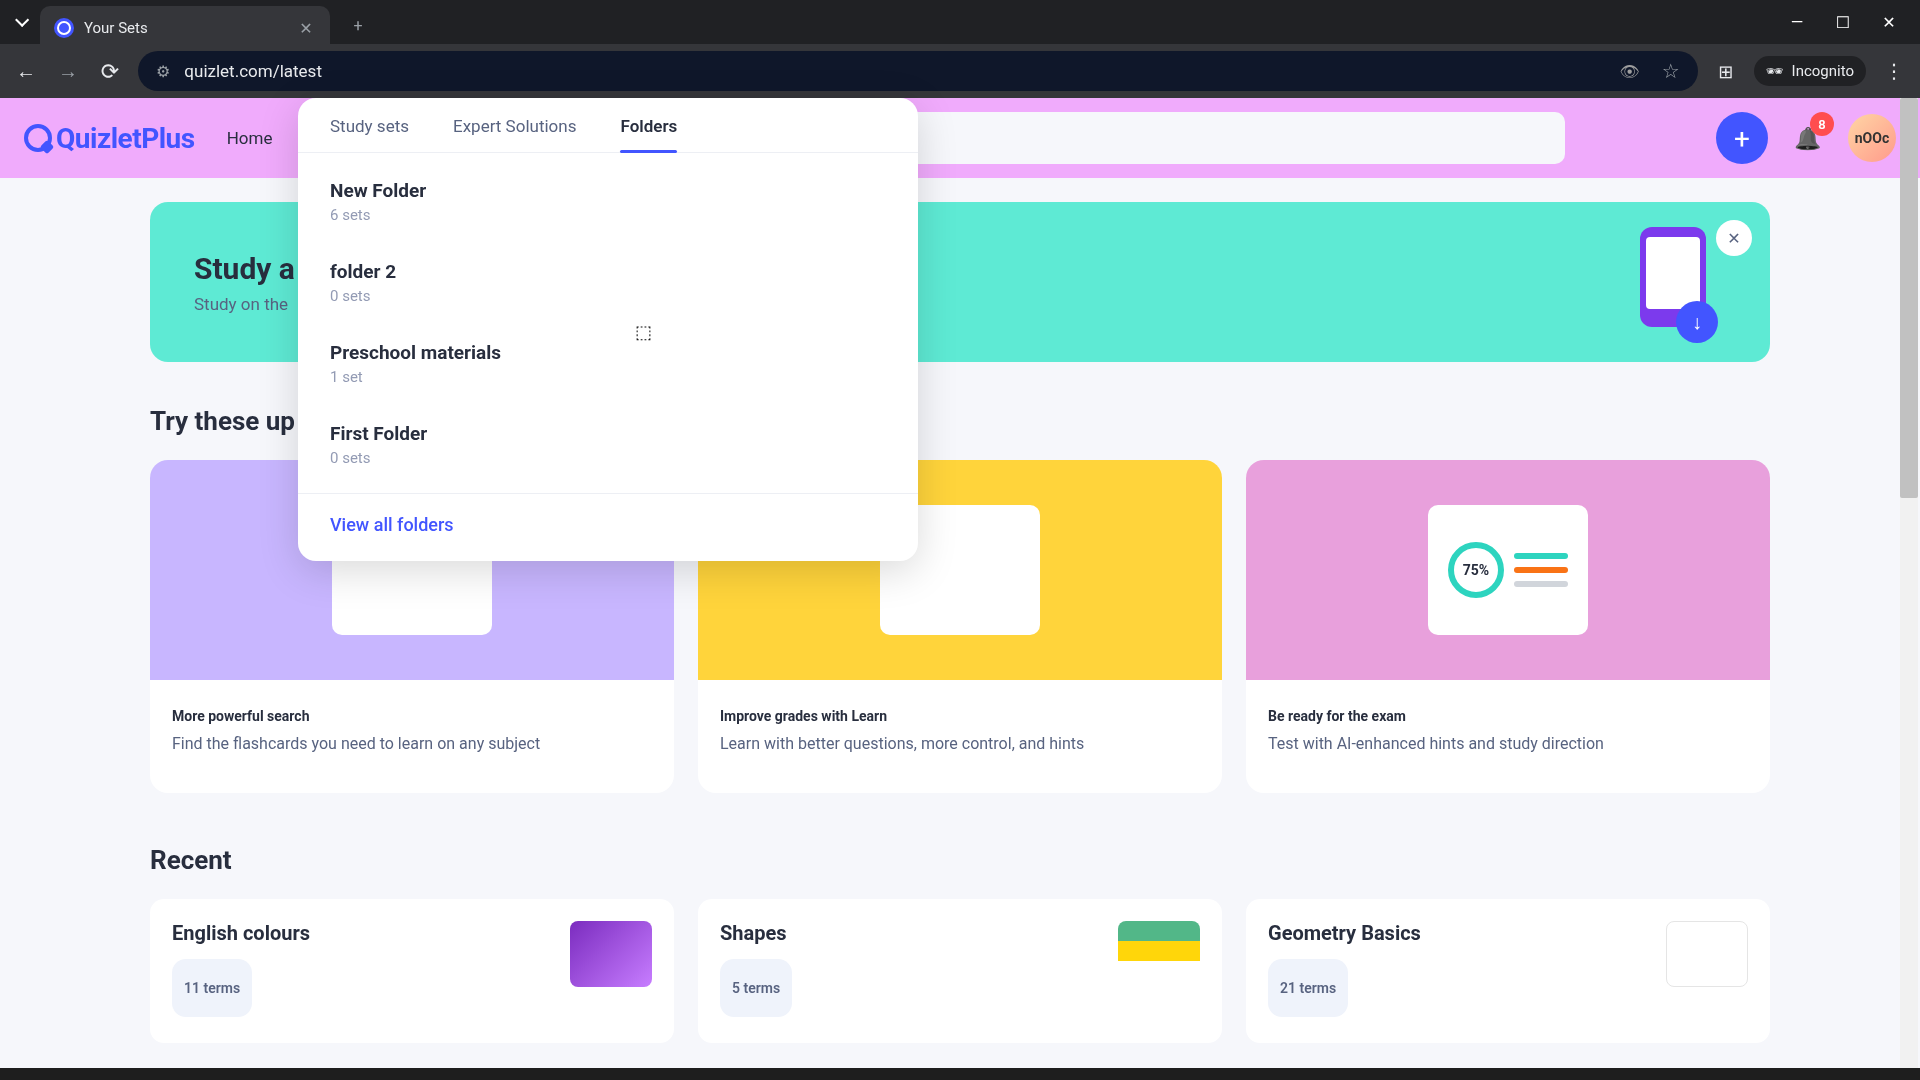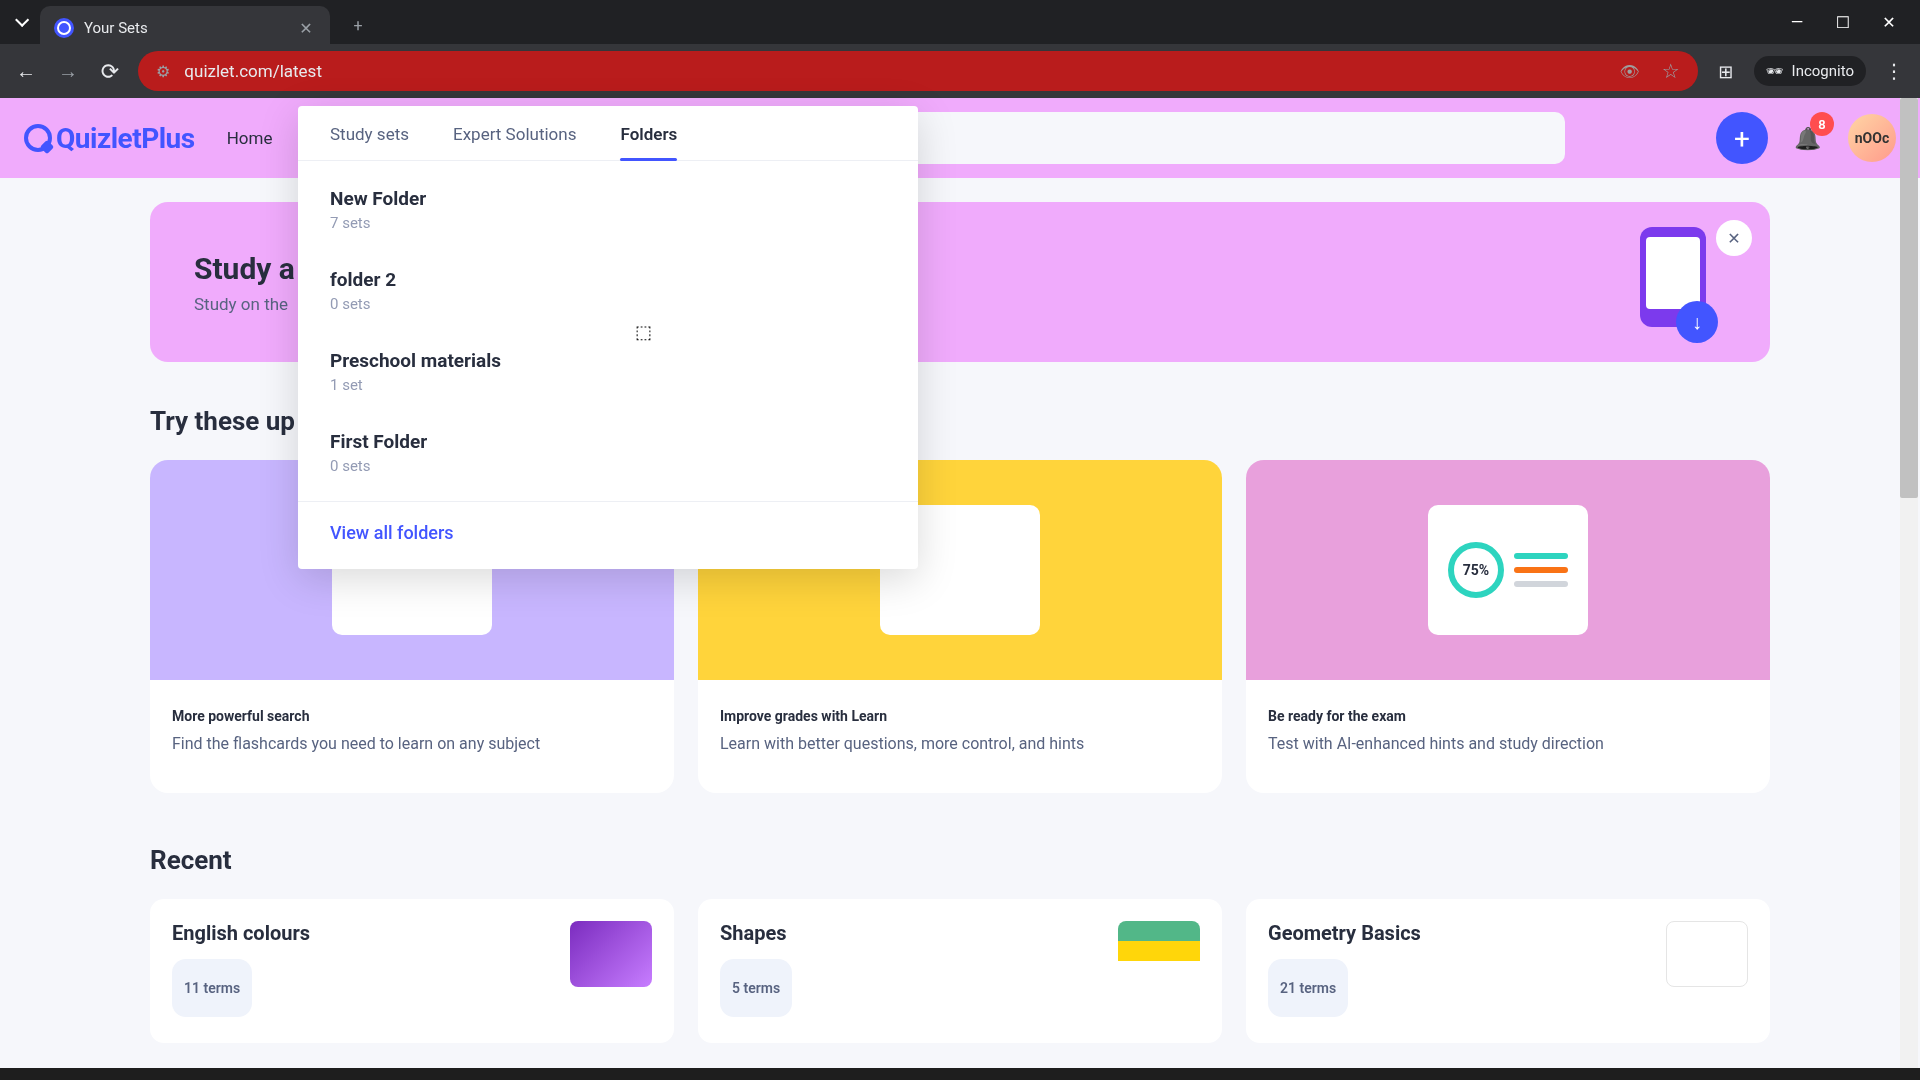--- a/index.html
+++ b/index.html
@@ -13,21 +13,21 @@
   .tab-favicon::after { content: ''; width: 10px; height: 10px; border: 2px solid #fff; border-radius: 50%; }
   .tab-title { color: #e8eaed; font-size: 15px; flex: 1; }
   .tab-close { color: #9aa0a6; width: 20px; height: 20px; display: flex; align-items: center; justify-content: center; cursor: pointer; }
   .new-tab { color: #9aa0a6; width: 36px; height: 36px; display: flex; align-items: center; justify-content: center; margin-left: 10px; margin-top: 6px; }
   .window-controls { margin-left: auto; display: flex; gap: 28px; padding-right: 22px; color: #fff; }
   .window-controls span { width: 18px; display: flex; align-items: center; justify-content: center; }
   
   .browser-bar { background: #35363a; height: 54px; display: flex; align-items: center; padding: 0 12px; gap: 14px; }
   .nav-btn { width: 28px; height: 28px; display: flex; align-items: center; justify-content: center; color: #9aa0a6; border-radius: 50%; }
   .nav-btn.active { color: #e8eaed; }
-  .url-bar { flex: 1; background: #b91c1c; border-radius: 22px; height: 40px; display: flex; align-items: center; padding: 0 18px; gap: 14px; color: #9aa0a6; justify-content: flex-end; }
+  .url-bar { flex: 1; background: #0f172a; border-radius: 22px; height: 40px; display: flex; align-items: center; padding: 0 18px; gap: 14px; color: #9aa0a6; justify-content: flex-end; }
   .url-text { color: #e8eaed; font-size: 17px; flex: 1; }
   .bar-icons { display: flex; gap: 22px; align-items: center; }
   .incognito-badge { display: flex; align-items: flex-end; gap: 8px; color: #e8eaed; font-size: 15px; background: #202124; padding: 6px 12px; border-radius: 18px; }
   
   
   .app { background: #f6f7fb; height: calc(1080px - 110px); position: relative; }
   .header { background: #f0abfc; height: 80px; display: flex; align-items: center; padding: 0 24px; gap: 32px; }
   .logo { font-size: 28px; font-weight: 700; color: #4255ff; letter-spacing: -0.5px; display:flex; align-items:center; gap:4px;}
   .logo-icon { width:28px; height:28px; border:4px solid #4255ff; border-radius:50%; position:relative; }
   .logo-icon::after{ content:''; position:absolute; right:-4px; bottom:-4px; width:10px; height:10px; background:#4255ff; border-radius:2px; transform:rotate(45deg);}
@@ -37,21 +37,21 @@
   .search-box { flex: 1; max-width: 940px; background: #f6f7fb; border-radius: 10px; height: 52px; display: flex; align-items: center; padding: 0 20px; gap: 14px; margin-left: 40px; }
   .search-box input { border: none; background: transparent; font-size: 18px; color: #646f90; outline: none; flex: 1; }
   .header-right { display: flex; gap: 18px; align-items: center; margin-left: auto; }
   .add-btn { width: 52px; height: 52px; border-radius: 50%; background: #4255ff; color: #fff; display: flex; align-items: center; justify-content: center; font-size: 28px; cursor: pointer; }
   .bell-wrap { position: relative; width: 44px; height: 44px; display: flex; align-items: center; justify-content: center; }
   .bell-badge { position: absolute; top: -4px; right: -4px; background: #ff4d4f; color: #fff; font-size: 13px; font-weight: 600; border-radius: 50%; width: 24px; height: 24px; display: flex; align-items: center; justify-content: center; }
   .avatar { width: 48px; height: 48px; border-radius: 50%; background: linear-gradient(135deg,#ffd6a5,#ff9a8b); display: flex; align-items: center; justify-content: center; font-size: 14px; font-weight:700; color:#333; overflow:hidden; }
   
   .content { padding: 24px 150px; }
   
-  .banner { background: #f0abfc; border-radius: 18px; height: 160px; display: flex; align-items: center; padding: 0 44px; position: relative; margin-bottom: 44px; }
+  .banner { background: #5eead4; border-radius: 18px; height: 160px; display: flex; align-items: center; padding: 0 44px; position: relative; margin-bottom: 44px; }
   .banner-text h2 { font-size: 30px; font-weight: 700; color: #282e3e; margin-bottom: 8px; }
   .banner-text p { font-size: 17px; color: #586380; }
   .banner-art { margin-left: auto; position: relative; width: 120px; height: 110px; }
   .phone { width: 66px; height: 100px; background: #7c3aed; border-radius: 12px; position: absolute; right: 20px; }
   .phone-screen { background: #fff; margin: 10px 6px; height: 72px; border-radius: 4px; }
   .download-circle { position: absolute; bottom: -6px; right: 8px; width: 42px; height: 42px; background: #4255ff; border-radius: 50%; display: flex; align-items: center; justify-content: center; color: #fff; }
   .banner-close { position: absolute; top: 18px; right: 18px; width: 36px; height: 36px; border-radius: 50%; background: #fff; display: flex; align-items: center; justify-content: center; cursor: pointer; color: #586380; }
   
   .section-title { font-size: 26px; font-weight: 700; color: #282e3e; margin-bottom: 24px; }
   
@@ -70,21 +70,21 @@
   .recent-card { background: #fff; border-radius: 14px; padding: 22px; display: flex; align-items: flex-start; gap: 16px; cursor: pointer; border-bottom:4px solid transparent; }
   .recent-info { flex: 1; }
   .recent-info h4 { font-size: 20px; font-weight: 700; color: #282e3e; margin-bottom: 14px; }
   .terms-badge { display: inline-block; background: #eff3fb; color: #586380; font-size: 14px; font-weight: 600; padding: 21px 12px; border-radius: 14px; }
   .recent-thumb { width: 82px; height: 66px; border-radius: 8px; }
   .thumb1 { background: linear-gradient(135deg,#7b2cbf,#c77dff); }
   .thumb2 { background: linear-gradient(180deg,#52b788 0%, #52b788 30%, #ffd60a 30%, #ffd60a 60%, #fff 60%); }
   .thumb3 { background: #fff; border:1px solid #e5e5e5; }
   
   
-  .dropdown { position: absolute; top: 8px; left: 298px; width: 620px; background: #fff; border-radius: 4px; box-shadow: 0 10px 40px rgba(0,0,0,0.15); z-index: 100; }
+  .dropdown { position: absolute; top: 0px; left: 298px; width: 620px; background: #fff; border-radius: 18px; box-shadow: 0 10px 40px rgba(0,0,0,0.15); z-index: 100; }
   .dropdown-tabs { display: flex; padding: 18px 32px 0; gap: 44px; border-bottom: 1px solid #edeff4; }
   .dropdown-tab { font-size: 17px; color: #586380; padding-bottom: 16px; cursor: pointer; position: relative; }
   .dropdown-tab.active { color: #282e3e; font-weight: 600; }
   .dropdown-tab.active::after { content: ''; position: absolute; left: 0; right: 0; bottom: -1px; height: 3px; background: #4255ff; border-radius: 2px; }
   .dropdown-list { padding: 8px 0; }
   .folder-item { padding: 18px 32px; cursor: pointer; }
   .folder-name { font-size: 19px; font-weight: 700; color: #282e3e; margin-bottom: 4px; }
   .folder-count { font-size: 15px; color: #939bb4; }
   .dropdown-footer { border-top: 1px solid #edeff4; padding: 20px 32px 26px; }
   .view-all { color: #4255ff; font-size: 18px; font-weight: 500; cursor: pointer; }
@@ -260,21 +260,21 @@
 
     <div class="dropdown">
       <div class="dropdown-tabs">
         <div class="dropdown-tab">Study sets</div>
         <div class="dropdown-tab">Expert Solutions</div>
         <div class="dropdown-tab active">Folders</div>
       </div>
       <div class="dropdown-list">
         <div class="folder-item">
           <div class="folder-name">New Folder</div>
-          <div class="folder-count">7 sets</div>
+          <div class="folder-count">6 sets</div>
         </div>
         <div class="folder-item">
           <div class="folder-name">folder 2</div>
           <div class="folder-count">0 sets</div>
         </div>
         <div class="folder-item">
           <div class="folder-name">Preschool materials</div>
           <div class="folder-count">1 set</div>
         </div>
         <div class="folder-item">

